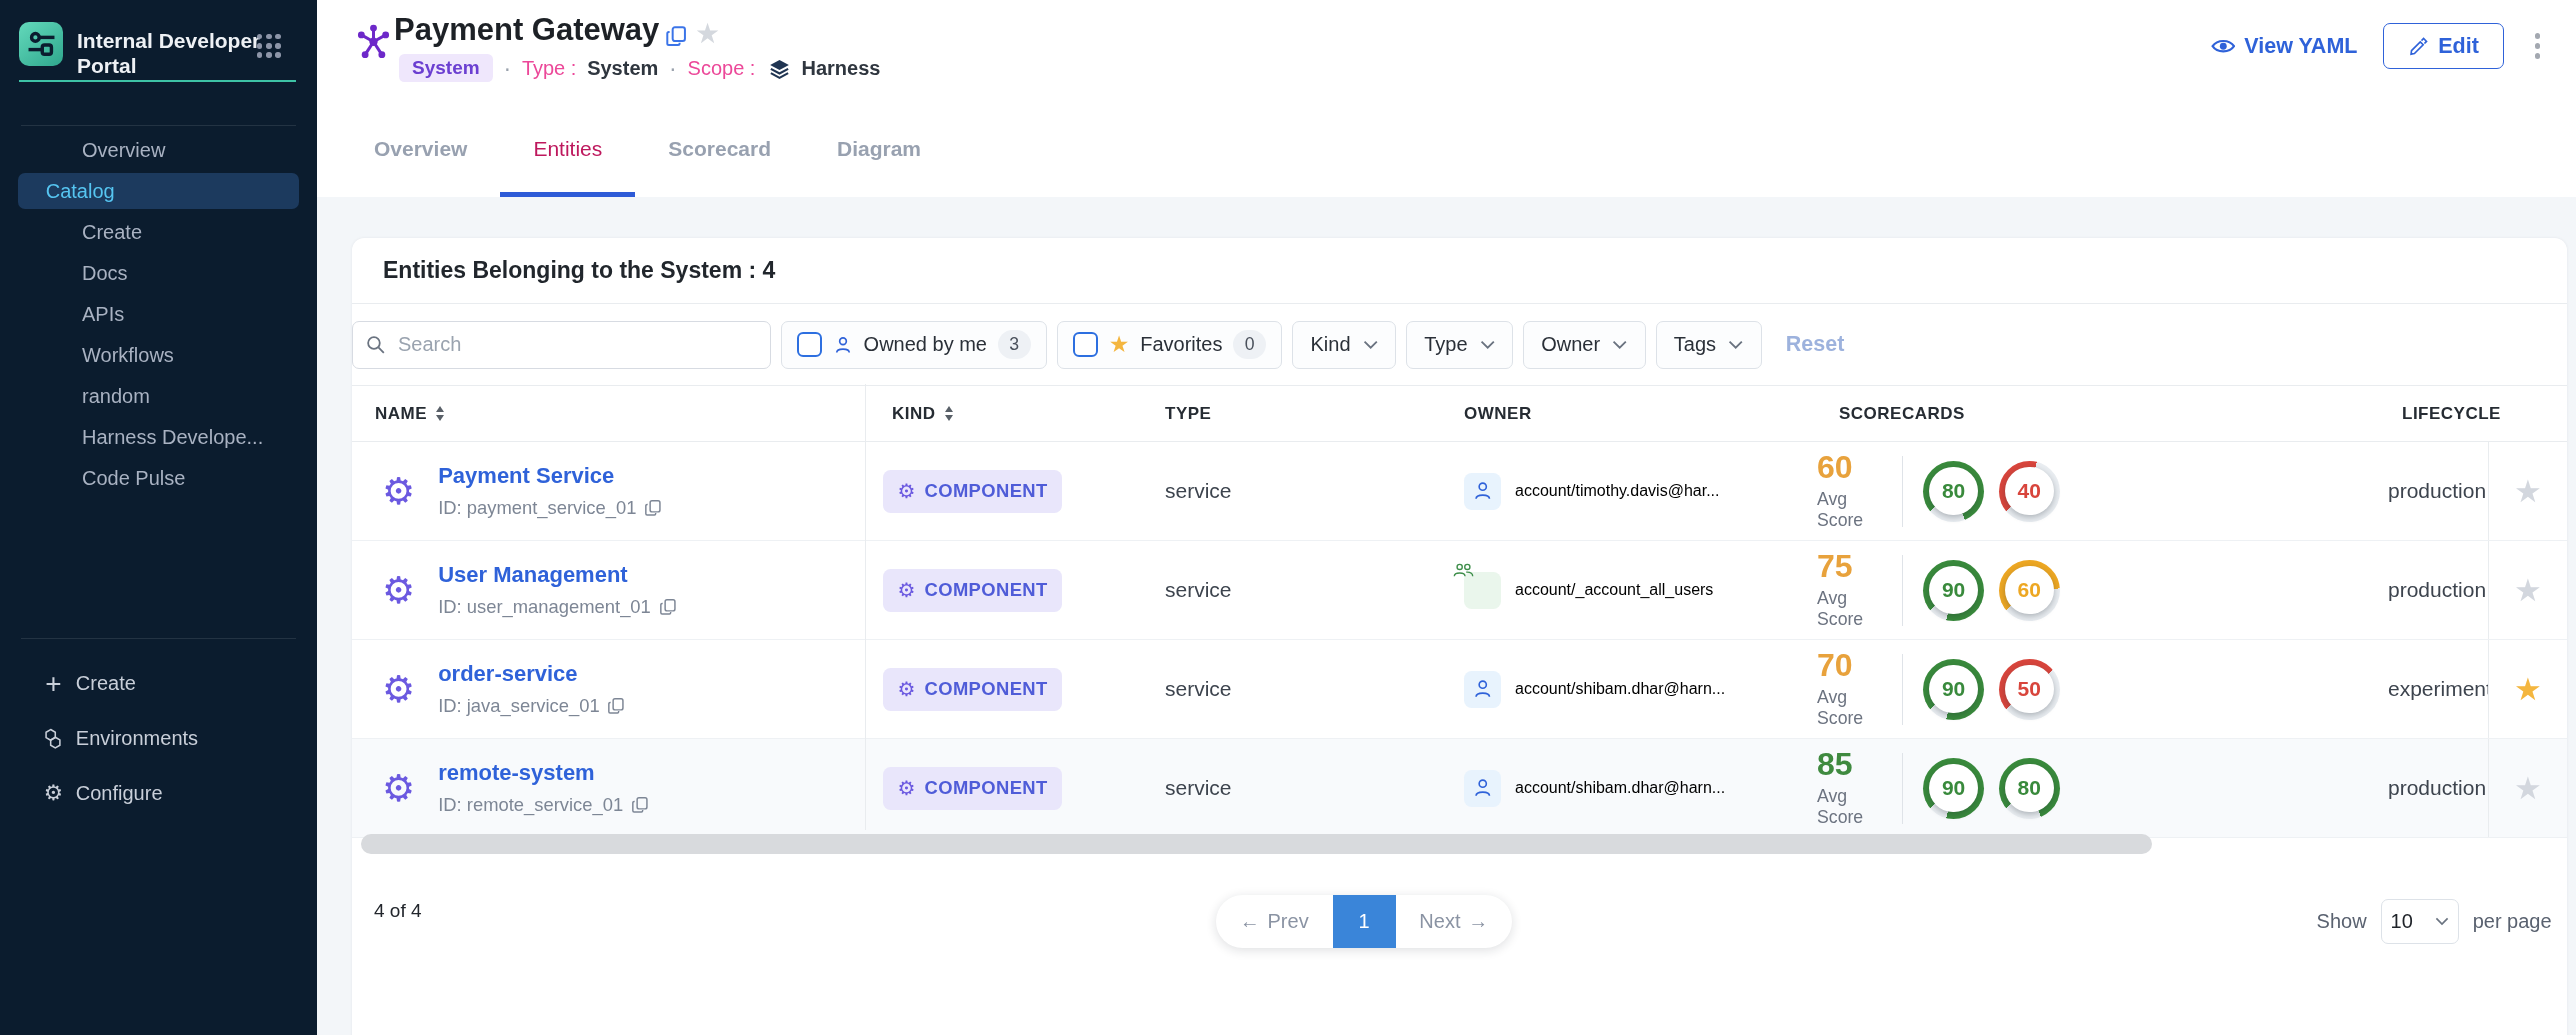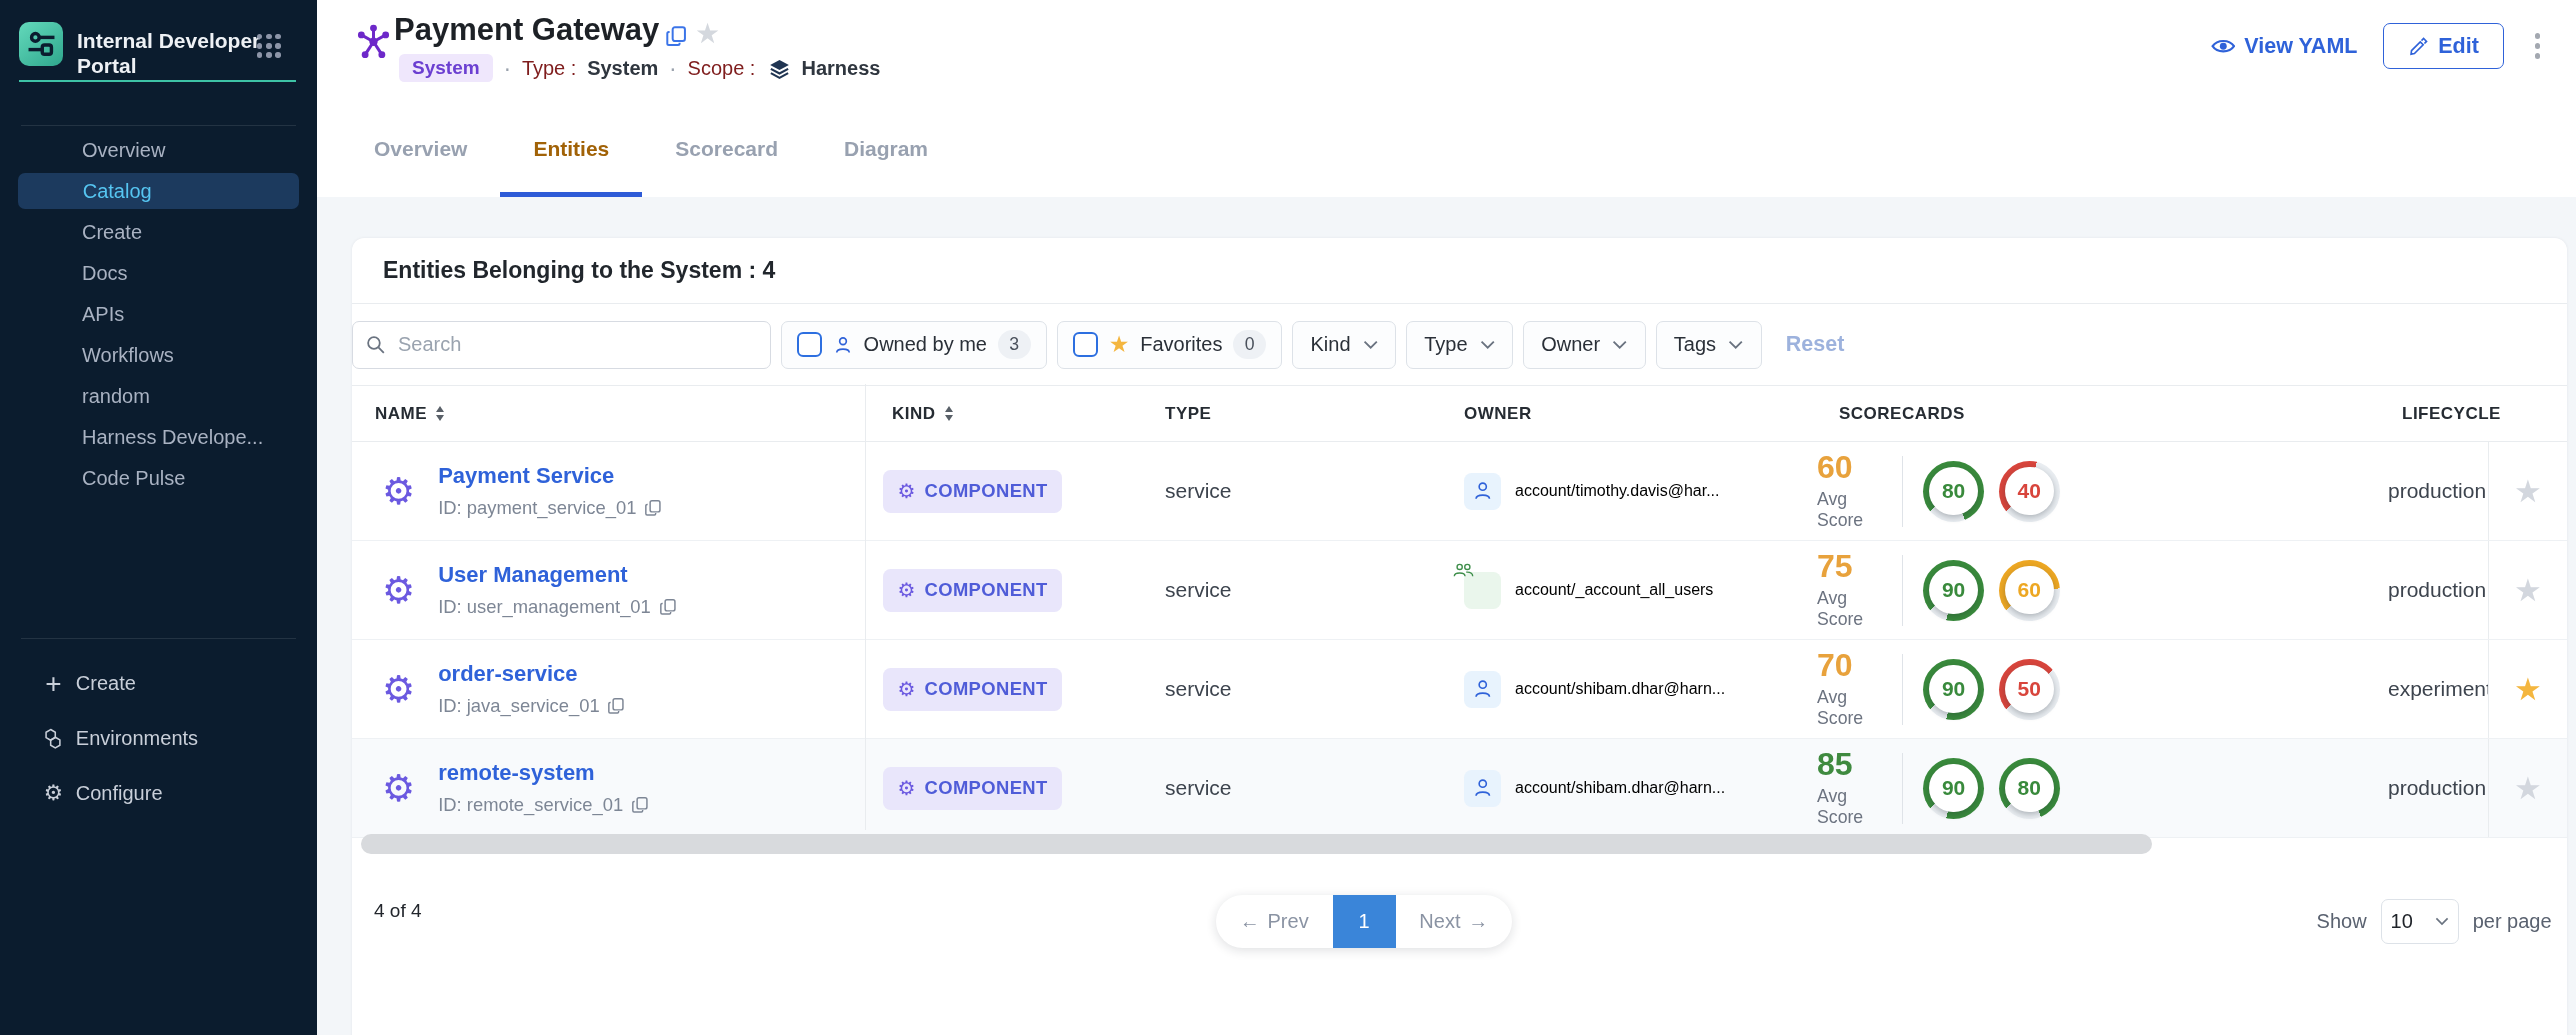--- a/index.html
+++ b/index.html
@@ -10,47 +10,47 @@
   .logo{position:absolute;left:19px;top:21.5px;width:44px;height:44px;border-radius:10px;
         background:linear-gradient(140deg,#63d9bb,#2fa78d);display:flex;align-items:center;justify-content:center;}
   .brand-text{position:absolute;left:77px;top:28px;color:#eef1f5;font-size:21px;font-weight:700;line-height:25px;}
   .grid-ic{position:absolute;left:257px;top:34px;display:grid;grid-template-columns:repeat(3,5.4px);gap:3.8px;cursor:pointer;}
   .grid-ic b{width:5.4px;height:5.4px;border-radius:50%;background:#8d95a8;}
   .teal-line{position:absolute;left:19px;top:80px;width:277px;height:2.3px;background:#3ec3a6;}
   .sdiv{position:absolute;left:21px;width:275px;height:0.8px;background:rgba(255,255,255,.10);}
   .d1{top:125px;} .d2{top:638px;}
   .snav{position:absolute;left:0;top:130px;right:0;}
   .snav .it{height:41px;display:flex;align-items:center;padding-left:82px;font-size:20px;color:#a9b2c2;cursor:pointer;}
-  .snav .it.active{height:36px;margin:2.3px 17.7px;padding-left:65px;background:#1c3a5e;border-radius:7px;color:#56c5f1;}
+  .snav .it.active{height:36px;margin:2.3px 17.7px;padding-left:28px;background:#1c3a5e;border-radius:7px;color:#56c5f1;}
   .bnav{position:absolute;left:0;top:656px;right:0;}
   .bnav .it{height:55px;display:flex;align-items:center;padding-left:42px;gap:10.8px;font-size:20px;color:#c9cfd9;cursor:pointer;}
   .bnav .ic{width:23px;display:flex;justify-content:center;color:#c9cfd9;}
   .plus-g{font-size:28px;line-height:23px;font-weight:400;}
   .gear-g{font-size:21.5px;line-height:21.5px;}
   
   .main{position:absolute;left:317px;top:0;width:2259px;height:1036px;background:#fff;}
   .sys-ic{position:absolute;left:38px;top:21.5px;}
   .pg-title{position:absolute;left:77px;top:12.3px;font-size:31px;font-weight:800;color:#1d2126;}
   .copy-ic{position:absolute;left:348px;top:24.6px;color:#3b74e8;cursor:pointer;}
   .copy-ic svg{display:block;}
   .hstar{position:absolute;left:378px;top:17px;font-size:28px;color:#d4d8de;cursor:pointer;}
   .badges{position:absolute;left:82px;top:54px;height:28px;display:flex;align-items:center;gap:10.8px;font-size:20px;}
   .pill{background:#efe7fc;color:#6b3fd1;font-weight:700;font-size:19px;padding:3.1px 13px;border-radius:5.4px;}
   .sep{color:#9aa2ad;font-size:23px;}
-  .glabel{color:#7f1d1d;} .gval{color:#2f363f;font-weight:600;}
+  .glabel{color:#ec4899;} .gval{color:#2f363f;font-weight:600;}
   .scope-ic{display:flex;align-items:center;color:#203552;margin-left:1.5px;}
   .hright{position:absolute;right:31px;top:0;height:92px;display:flex;align-items:center;gap:26px;}
   .vyaml{display:flex;align-items:center;gap:9.2px;color:#2f62d9;font-size:21.5px;font-weight:700;cursor:pointer;}
   .editbtn{display:flex;align-items:center;gap:9.2px;border:1.5px solid #2f62d9;border-radius:7px;background:#fff;
            color:#2f62d9;font-size:21.5px;font-weight:700;padding:9.2px 24.6px;cursor:pointer;}
   .kebab{display:flex;flex-direction:column;gap:4.6px;cursor:pointer;padding:4.6px;}
   .kebab b{width:5.4px;height:5.4px;border-radius:50%;background:#a3a8b0;}
   .tabs{position:absolute;left:24px;top:100px;height:97px;display:flex;}
   .tab{padding:0 33px;display:flex;align-items:center;font-size:21px;font-weight:600;color:#98a1b0;cursor:pointer;position:relative;}
-  .tab.active{color:#a16207;font-weight:700;}
+  .tab.active{color:#be185d;font-weight:400;}
   .tab.active::after{content:"";position:absolute;left:0;right:0;bottom:0;height:4.6px;background:#2e5bd7;}
   .content{position:absolute;left:0;top:197px;right:0;bottom:0;background:#f3f6f9;}
   .card{position:absolute;left:35px;top:41px;width:2215px;bottom:0;background:#fff;
         border-radius:12.3px 12.3px 0 0;box-shadow:0 0.8px 3.1px rgba(25,35,45,.07);}
   .chead{height:65px;line-height:65px;padding-left:31px;font-size:23px;font-weight:700;color:#21262c;border-bottom:0.8px solid #e9ecef;}
   
   .filters{height:81px;display:flex;align-items:center;gap:10px;border-bottom:0.8px solid #e9ecef;}
   .search{width:419px;height:48px;border:1.5px solid #d7dbe2;border-radius:7px;display:flex;align-items:center;
           padding:0 12.3px;gap:9.2px;box-sizing:border-box;background:#fff;}
   .search svg{flex:none;color:#6a7380;}

